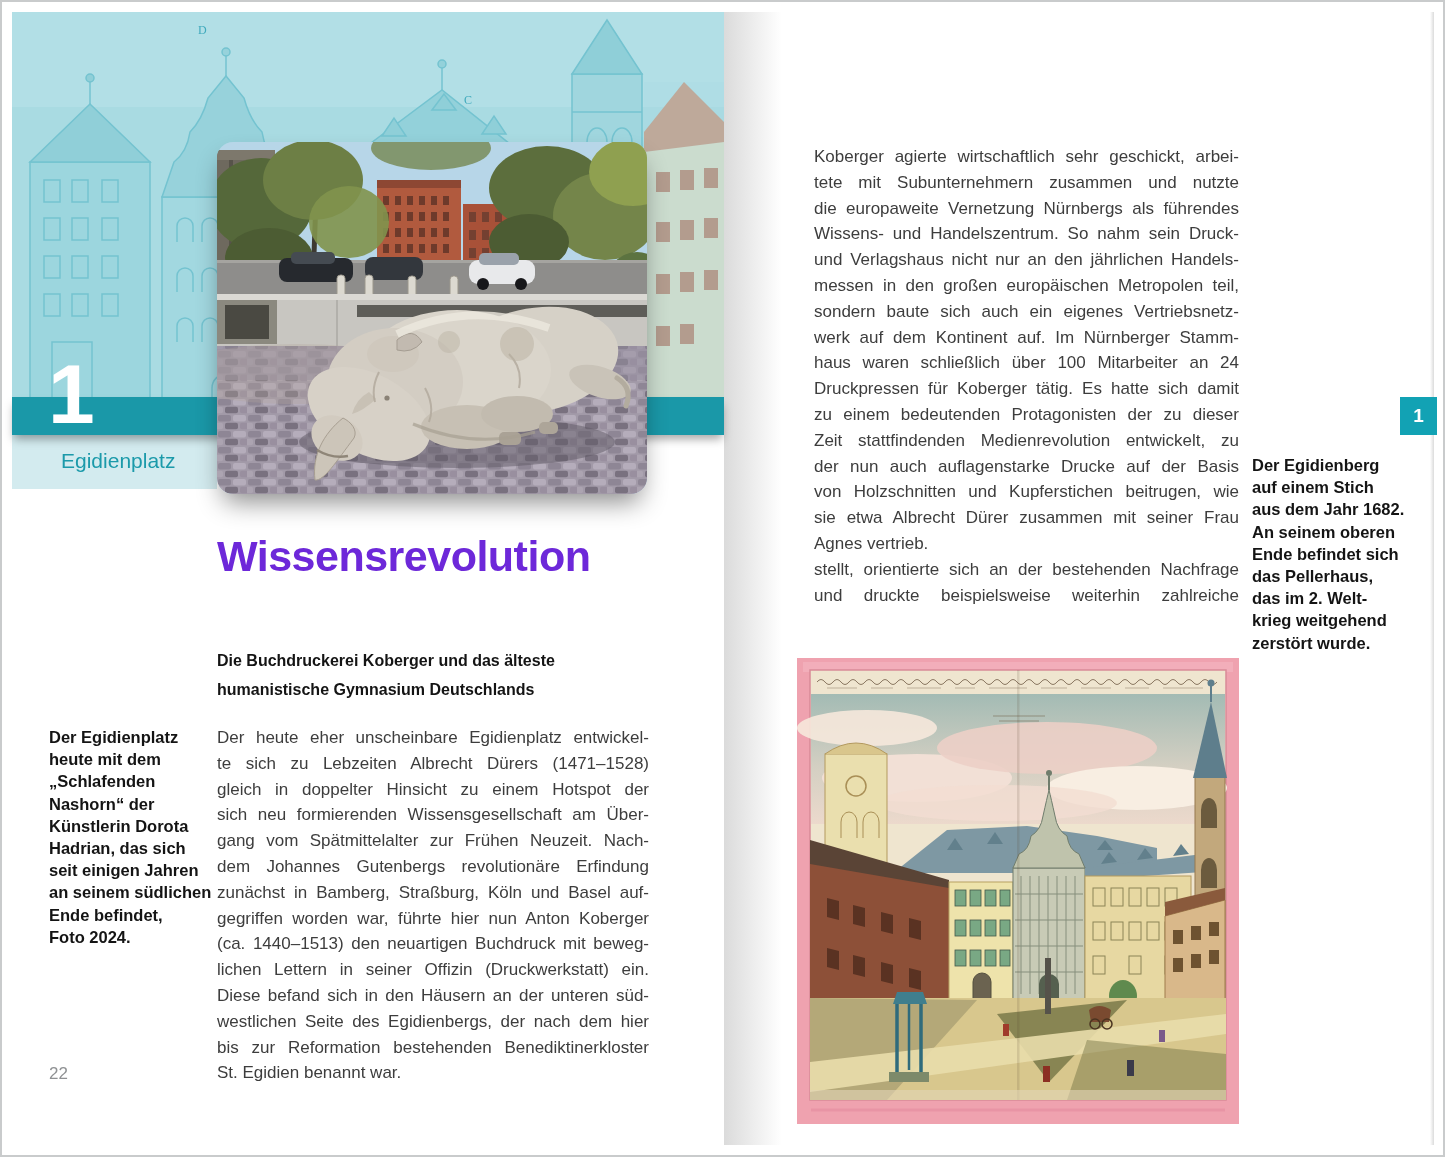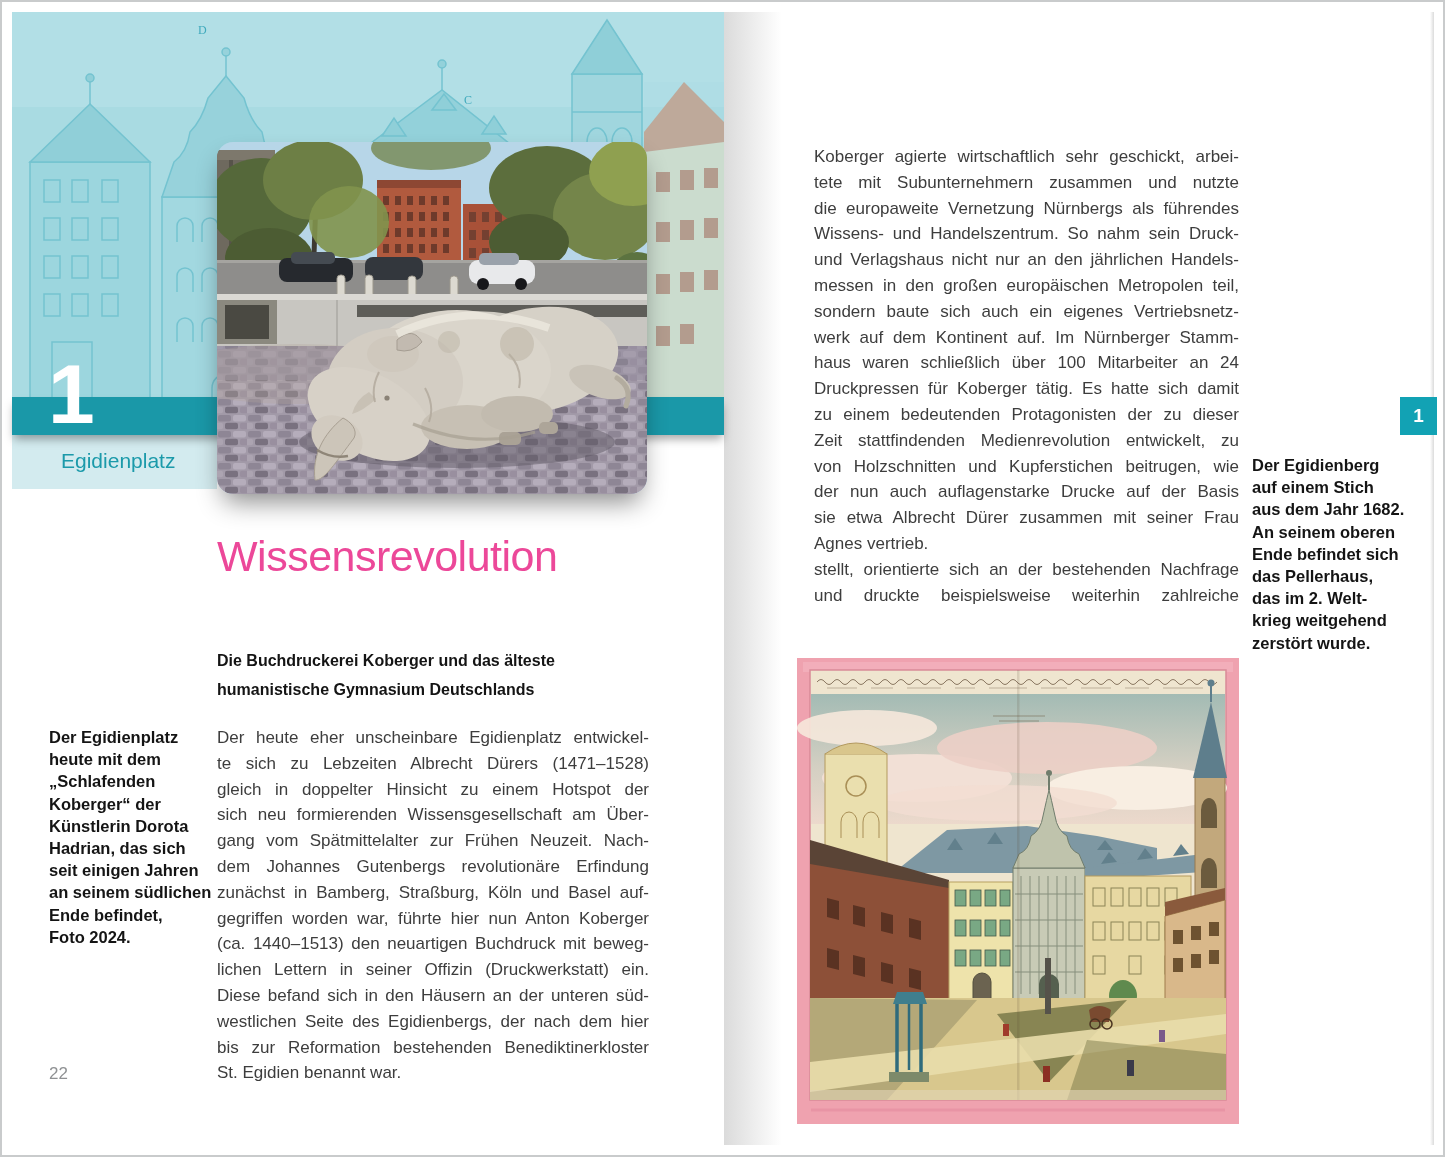--- a/index.html
+++ b/index.html
@@ -13,21 +13,21 @@
         box-shadow:0 6px 9px -2px rgba(0,0,0,.35);z-index:3;}
   .chapter-num{position:absolute;left:46px;top:350px;z-index:4;color:#fff;font-weight:bold;
         font-size:84px;line-height:1;letter-spacing:-3px;}
   .kicker-strip{position:absolute;left:10px;top:433px;width:205px;height:54px;background:#d3ebef;z-index:2;}
   .kicker-strip span{position:absolute;left:37px;top:14px;font-size:21px;color:#1b9aaa;margin-left:12px;}
 
   .photo{position:absolute;left:215px;top:140px;width:430px;height:352px;border-radius:16px;
         overflow:hidden;z-index:5;box-shadow:0 14px 26px -6px rgba(0,0,0,.45);}
   .photo svg{display:block;}
 
-  .title{position:absolute;left:215px;top:528px;z-index:6;color:#ec4899;font-weight:normal;
+  .title{position:absolute;left:215px;top:528px;z-index:6;color:#6d28d9;font-weight:bold;
         font-size:43px;line-height:52px;letter-spacing:-0.5px;}
   .subtitle{position:absolute;left:215px;top:644px;font-weight:bold;color:#141414;
         font-size:16px;line-height:29px;}
 
   .margin-caption{font-weight:bold;color:#141414;font-size:16.5px;line-height:22.2px;}
   .margin-caption .line{white-space:nowrap;}
   .left-caption{position:absolute;left:47px;top:724px;width:170px;}
   .right-caption{position:absolute;left:1250px;top:452px;width:150px;}
 
   .bodycol{color:#3d3d3d;font-size:17px;}
@@ -314,21 +314,21 @@
     <div>
         <div class="line">Die Buchdruckerei Koberger und das älteste</div>
         <div class="line">humanistische Gymnasium Deutschlands</div>
       </div>
   </div>
 
   <div class="margin-caption left-caption">
       <div class="line">Der Egidienplatz</div>
       <div class="line">heute mit dem</div>
       <div class="line">„Schlafenden</div>
-      <div class="line">Koberger“ der</div>
+      <div class="line">Nashorn“ der</div>
       <div class="line">Künstlerin Dorota</div>
       <div class="line">Hadrian, das sich</div>
       <div class="line">seit einigen Jahren</div>
       <div class="line">an seinem südlichen</div>
       <div class="line">Ende befindet,</div>
       <div class="line">Foto 2024.</div>
     </div>
 
   <div class="bodycol left-body">
       <div class="line">Der heute eher unscheinbare Egidienplatz entwickel-</div>
@@ -356,22 +356,22 @@
         <div class="line">die europaweite Vernetzung Nürnbergs als führendes</div>
         <div class="line">Wissens- und Handelszentrum. So nahm sein Druck-</div>
         <div class="line">und Verlagshaus nicht nur an den jährlichen Handels-</div>
         <div class="line">messen in den großen europäischen Metropolen teil,</div>
         <div class="line">sondern baute sich auch ein eigenes Vertriebsnetz-</div>
         <div class="line">werk auf dem Kontinent auf. Im Nürnberger Stamm-</div>
         <div class="line">haus waren schließlich über 100 Mitarbeiter an 24</div>
         <div class="line">Druckpressen für Koberger tätig. Es hatte sich damit</div>
         <div class="line">zu einem bedeutenden Protagonisten der zu dieser</div>
         <div class="line">Zeit stattfindenden Medienrevolution entwickelt, zu</div>
+        <div class="line">der nun auch auflagenstarke Drucke auf der Basis</div>
         <div class="line">von Holzschnitten und Kupferstichen beitrugen, wie</div>
-        <div class="line">der nun auch auflagenstarke Drucke auf der Basis</div>
         <div class="line">sie etwa Albrecht Dürer zusammen mit seiner Frau</div>
         <div class="line last-left">Agnes vertrieb.</div>
       </div>
     <div class="para2">
         <div class="line">stellt, orientierte sich an der bestehenden Nachfrage</div>
         <div class="line">und druckte beispielsweise weiterhin zahlreiche</div>
       </div>
   </div>
 
   <div class="margin-caption right-caption">

